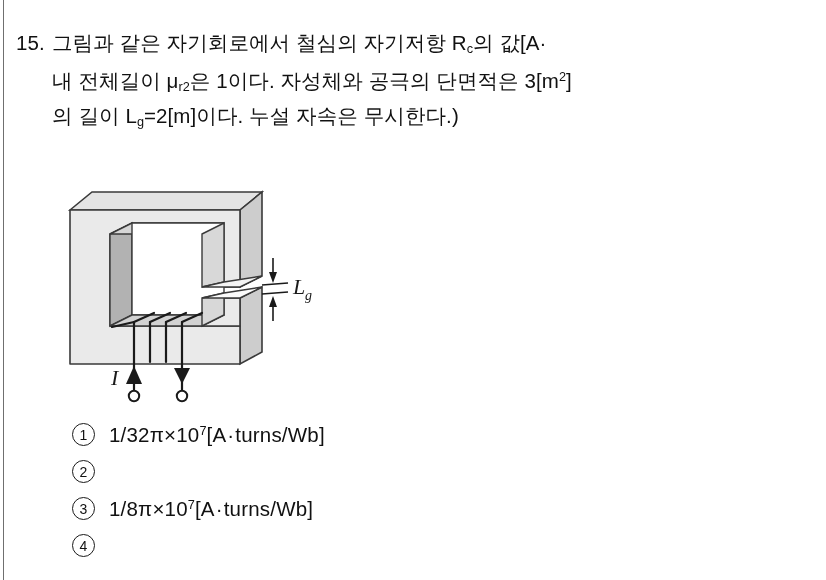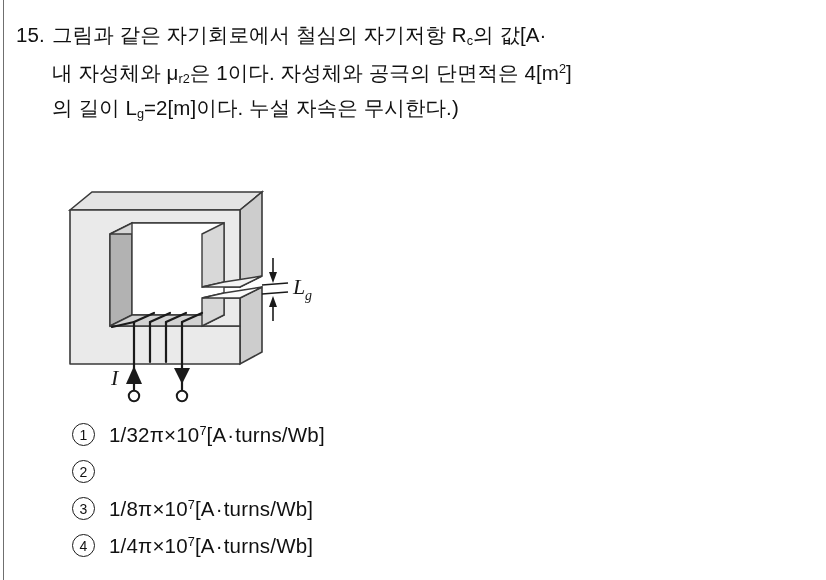--- a/index.html
+++ b/index.html
@@ -23,21 +23,21 @@
     top: 0;
     width: 1px;
     height: 580px;
     background: #6f6f6f;
   }
 
   
   #question {
     position: absolute;
     left: 16px;
-    top: 20px;
+    top: 28px;
     width: 800px;
   }
   .q-line {
     display: block;
     white-space: nowrap;
     font-size: 20.5px;
     line-height: 29px;
     letter-spacing: 0.1px;
   }
   .q-num {
@@ -104,21 +104,21 @@
 </head>
 <body>
 
 <div id="page-edge"></div>
 
 <div id="question">
   <div class="q-line">
     <span class="q-num">15.</span><span><span>그림과 같은 자기회로에서 철심의 자기저항 R</span><sub>c</sub><span>의 값[A·</span></span>
   </div>
   <div class="q-line">
-    <span class="q-indent"></span><span><span>내 자성체와 μ</span><sub>r2</sub><span>은 1이다. 자성체와 공극의 단면적은 4[m</span><sup>2</sup><span>]</span></span>
+    <span class="q-indent"></span><span><span>내 전체길이 μ</span><sub>r2</sub><span>은 1이다. 자성체와 공극의 단면적은 3[m</span><sup>2</sup><span>]</span></span>
   </div>
   <div class="q-line">
     <span class="q-indent"></span><span><span>의 길이 L</span><sub>g</sub><span>=2[m]이다. 누설 자속은 무시한다.)</span></span>
   </div>
 </div>
 
 <div id="figure">
 <svg width="280" height="225" viewBox="0 0 280 225" xmlns="http://www.w3.org/2000/svg">
 
   <polygon points="8,24 30,6 200,6 178,24" fill="#e4e4e4" stroke="#3a3a3a" stroke-width="1.6"></polygon>
@@ -195,15 +195,14 @@
   </div>
   <div class="option">
     <span class="opt-marker">2</span>
   </div>
   <div class="option">
     <span class="opt-marker">3</span>
     <span class="opt-text"><span>1/8π×10</span><sup>7</sup><span>[A</span><span class="dotsep">·</span><span>turns/Wb]</span></span>
   </div>
   <div class="option">
     <span class="opt-marker">4</span>
-    <span class="opt-text"><span>1/4π×10</span><sup>7</sup><span>[A</span><span class="dotsep">·</span><span>turns/Wb]</span></span>
   </div>
 </div>
 
 </body></html>

